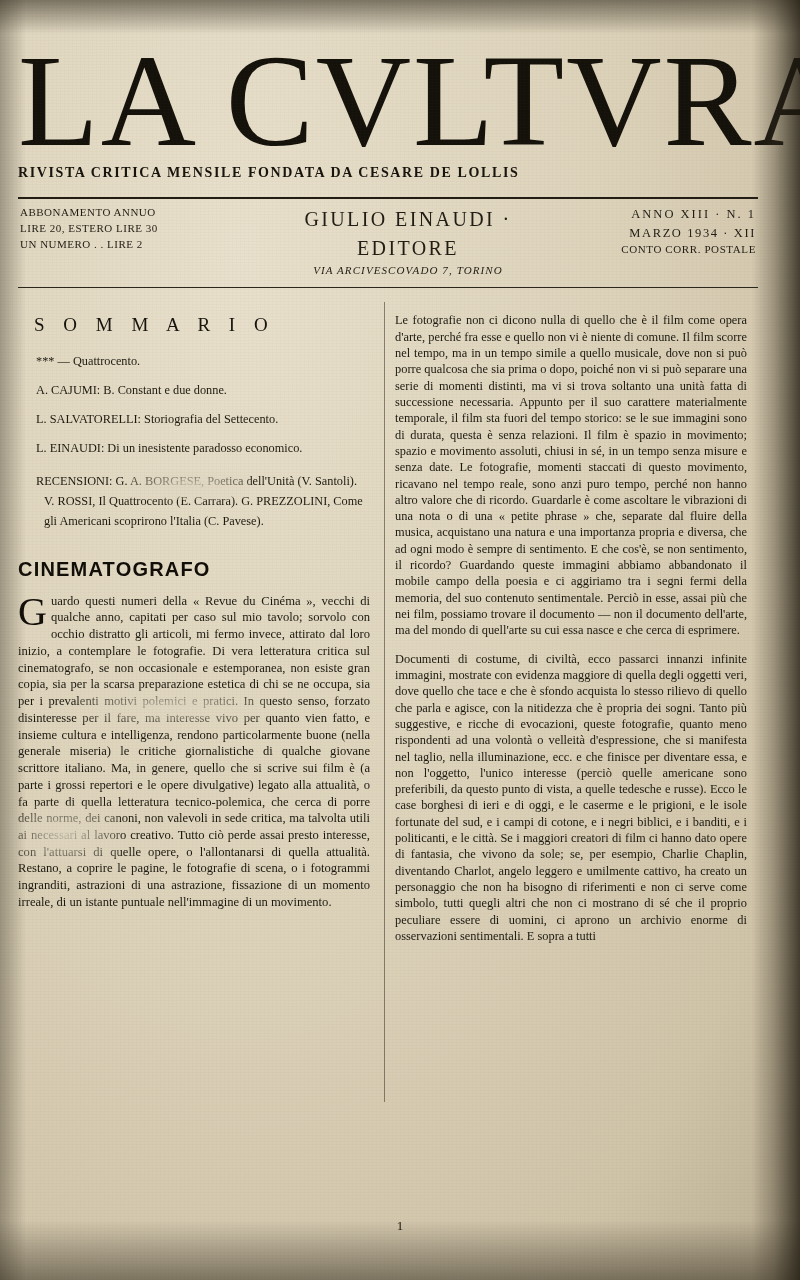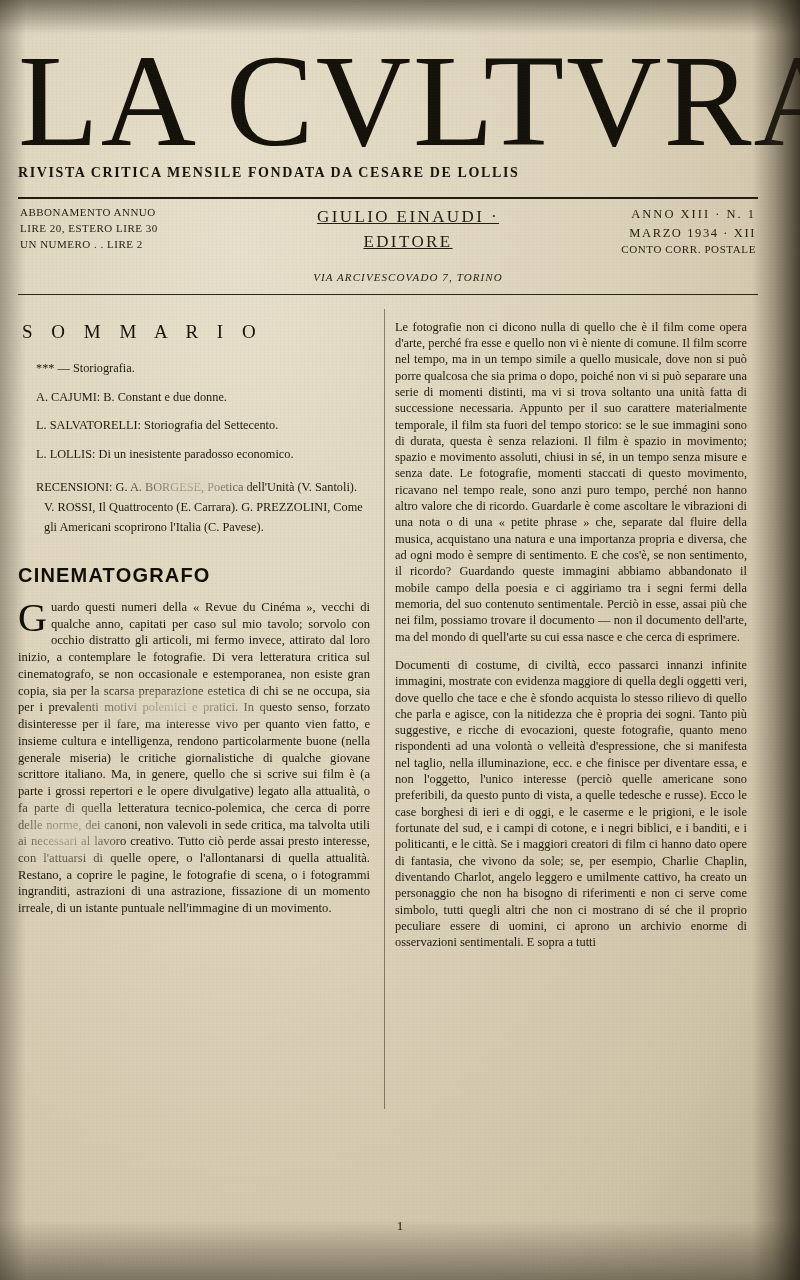--- a/index.html
+++ b/index.html
@@ -103,25 +103,24 @@
     padding: 6px 2px 8px 2px;
     font-size: 11px;
     letter-spacing: .5px;
     color: #201c14;
   }
   #imprint .col { line-height: 1.45; }
   #imprint .col.left { width: 230px; text-transform: uppercase; }
   #imprint .col.center { text-align: center; width: 260px; }
   #imprint .col.right { width: 190px; text-align: right; text-transform: uppercase; }
   #publisher-name {
-    font-size: 17px;
+    font-size: 20px;
     letter-spacing: 2.4px;
     font-weight: normal;
-    margin-bottom: 15px;
-    text-decoration: underline;
+    margin-bottom: 0;
   }
   #publisher-address {
     font-style: italic;
     font-size: 11px;
     letter-spacing: 1.1px;
     font-family: Liberation Serif, serif;
   }
   #issue-line-1 { letter-spacing: 2px; font-size: 12.5px; }
   #issue-line-2 { letter-spacing: 1.6px; font-size: 12.5px; }
   #issue-line-3 { letter-spacing: .6px; font-size: 11px; }
@@ -138,21 +137,21 @@
     margin: 2px 10px 0 0;
     height: 800px;
     opacity: .55;
   }
   #col-right { width: 352px; }
 
   
   #sommario-heading {
     font-size: 19px;
     letter-spacing: 7px;
-    margin: 14px 0 16px 4px;
+    margin: 14px 0 16px 16px;
     color: #16130d;
   }
   .toc-list { margin: 0 0 4px 0; padding: 0 0 0 26px; }
   .toc-entry {
     font-size: 12.3px;
     line-height: 1.62;
     margin-bottom: 9px;
     text-indent: -8px;
     color: #1d190f;
   }
@@ -235,24 +234,24 @@
 
     <div class="rule thin"></div>
 
     <div id="columns">
 
       <div id="col-left">
 
         <div id="sommario-heading">S O M M A R I O</div>
 
         <div class="toc-list">
-          <div class="toc-entry">*** — Storiografia.</div>
+          <div class="toc-entry">*** — Quattrocento.</div>
           <div class="toc-entry">A. CAJUMI: B. Constant e due donne.</div>
           <div class="toc-entry">L. SALVATORELLI: Storiografia del Settecento.</div>
-          <div class="toc-entry">L. LOLLIS: Di un inesistente paradosso economico.</div>
+          <div class="toc-entry">L. EINAUDI: Di un inesistente paradosso economico.</div>
           <div class="toc-entry group">RECENSIONI: G. A. BORGESE, Poetica dell'Unità (V. Santoli). V. ROSSI, Il Quattrocento (E. Carrara). G. PREZZOLINI, Come gli Americani scoprirono l'Italia (C. Pavese).</div>
         </div>
 
         <div id="article-title">CINEMATOGRAFO</div>
 
         <div class="body-text">
           <p class="dropcap">Guardo questi numeri della « Revue du Cinéma », vecchi di qualche anno, capitati per caso sul mio tavolo; sorvolo con occhio distratto gli articoli, mi fermo invece, attirato dal loro inizio, a contemplare le fotografie. Di vera letteratura critica sul cinematografo, se non occasionale e estemporanea, non esiste gran copia, sia per la scarsa preparazione estetica di chi se ne occupa, sia per i prevalenti motivi polemici e pratici. In questo senso, forzato disinteresse per il fare, ma interesse vivo per quanto vien fatto, e insieme cultura e intelligenza, rendono particolarmente buone (nella generale miseria) le critiche giornalistiche di qualche giovane scrittore italiano. Ma, in genere, quello che si scrive sui film è (a parte i grossi repertori e le opere divulgative) legato alla attualità, o fa parte di quella letteratura tecnico-polemica, che cerca di porre delle norme, dei canoni, non valevoli in sede critica, ma talvolta utili ai necessari al lavoro creativo. Tutto ciò perde assai presto interesse, con l'attuarsi di quelle opere, o l'allontanarsi di quella attualità. Restano, a coprire le pagine, le fotografie di scena, o i fotogrammi ingranditi, astrazioni di una astrazione, fissazione di un momento irreale, di un istante puntuale nell'immagine di un movimento.</p>
         </div>
       </div>
 

